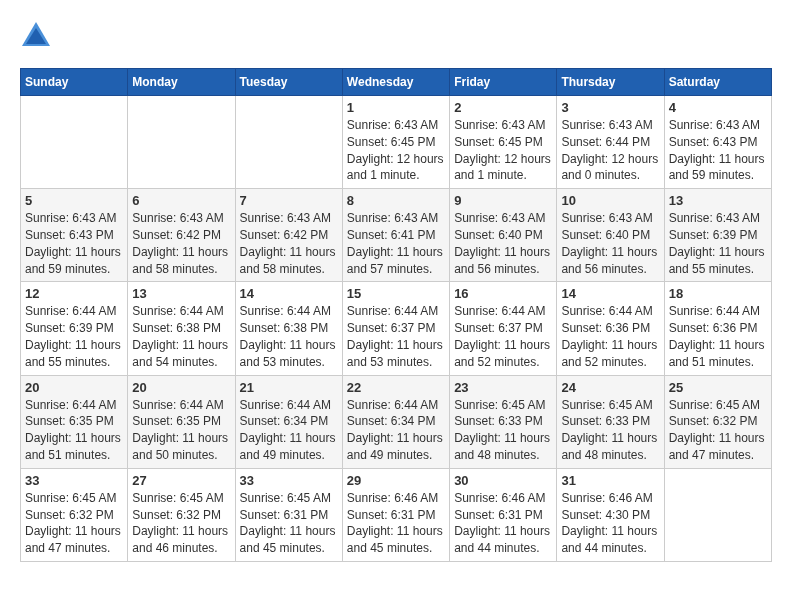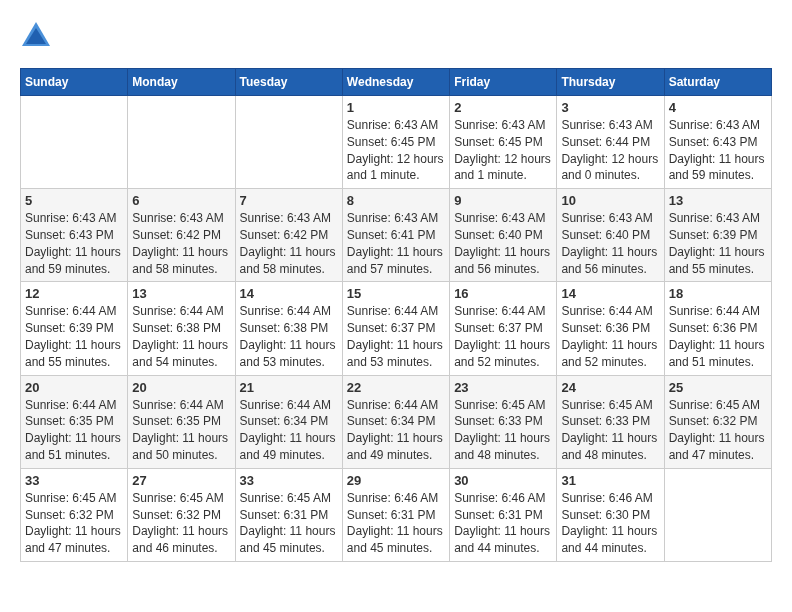--- a/index.html
+++ b/index.html
@@ -347,20 +347,20 @@
         <td>
           <span class="day-number">30</span>
           <div class="day-info">Sunrise: 6:46 AM
 Sunset: 6:31 PM
 Daylight: 11 hours
 and 44 minutes.</div>
         </td>
         <td>
           <span class="day-number">31</span>
           <div class="day-info">Sunrise: 6:46 AM
-Sunset: 6:30 PM
+Sunset: 4:30 PM
 Daylight: 11 hours
 and 44 minutes.</div>
         </td>
         <td class="empty-cell"></td>
       </tr>
     </tbody>
 </table>
 
 </body></html>

